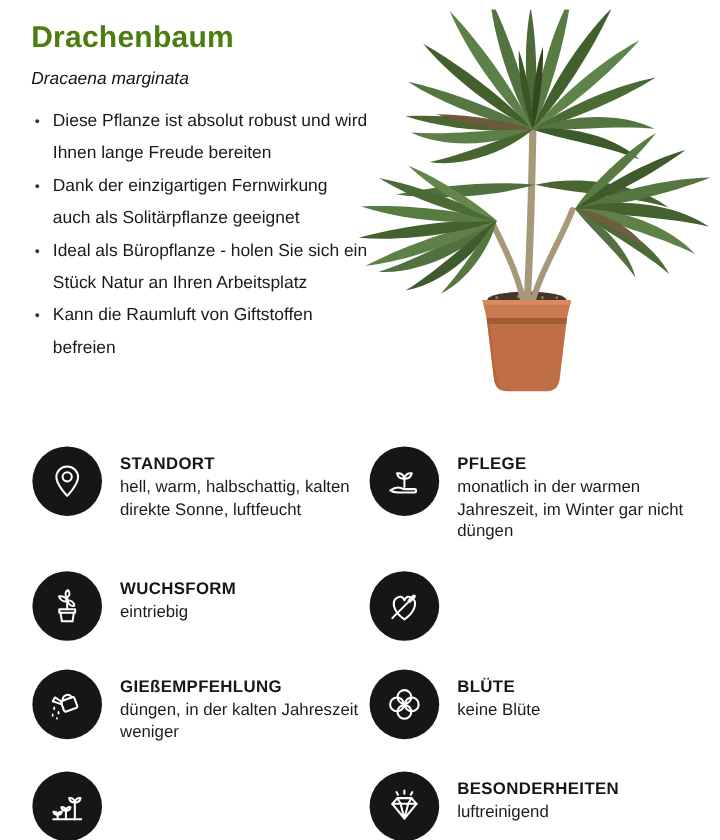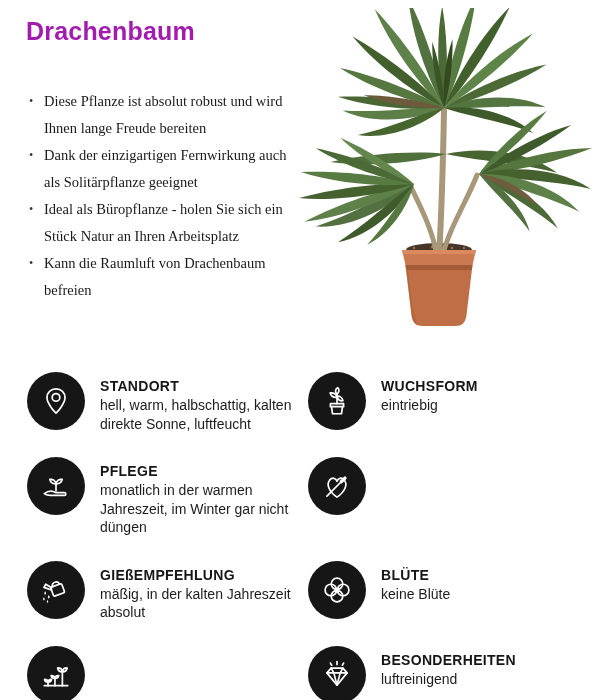--- a/index.html
+++ b/index.html
@@ -2,49 +2,50 @@
 <html><head>
 <meta charset="utf-8">
 <style>
   html,body{margin:0;padding:0;}
   body{
     width:600px;height:700px;background:#ffffff;
     font-family:"Liberation Sans",sans-serif;color:#1c1c1c;
     position:relative;overflow:hidden;
   }
   .header{position:absolute;left:26px;top:17px;}
-  .title{margin:0;font-size:25px;font-weight:bold;color:#a21caf;letter-spacing:.2px;}
+  .title{margin:0;font-size:25px;font-weight:bold;color:#4d7c0f;letter-spacing:.2px;}
   .subtitle{margin-top:12px;font-style:italic;font-size:14.5px;color:#141414;}
   .bullets{position:absolute;left:28px;top:88px;width:278px;margin:0;padding:0;list-style:none;
     font-size:14.5px;line-height:27px;color:#191919;}
-  .bullets li{position:relative;padding-left:16px;margin-bottom:0;font-family:Liberation Serif, serif;}
+  .bullets li{position:relative;padding-left:16px;margin-bottom:0;}
   .bullets li::before{content:"•";position:absolute;left:1px;top:0;font-size:12px;color:#333;}
   .plant{position:absolute;left:296px;top:8px;width:300px;height:330px;}
   .features{position:absolute;left:27px;top:372px;display:grid;
     grid-template-columns:281px 281px;row-gap:24px;}
   .feature{display:flex;align-items:flex-start;}
   .icon-circle{width:58px;height:58px;border-radius:50%;background:#161616;flex:0 0 58px;
     display:flex;align-items:center;justify-content:center;}
   .ftext{margin-left:15px;padding-top:6px;}
   .flabel{font-weight:bold;font-size:14px;letter-spacing:.3px;color:#161616;}
   .fdesc{font-size:14px;line-height:18.5px;margin-top:2px;max-width:206px;color:#1c1c1c;}
   .icon-circle svg{display:block;}
 </style>
 </head>
 <body>
 
 <div class="header">
   <h1 class="title">Drachenbaum</h1>
+  <div class="subtitle">Dracaena marginata</div>
 </div>
 
 <ul class="bullets">
   <li>Diese Pflanze ist absolut robust und wird Ihnen lange Freude bereiten</li>
   <li>Dank der einzigartigen Fernwirkung auch als Solitärpflanze geeignet</li>
   <li>Ideal als Büropflanze - holen Sie sich ein Stück Natur an Ihren Arbeitsplatz</li>
-  <li>Kann die Raumluft von Drachenbaum befreien</li>
+  <li>Kann die Raumluft von Giftstoffen befreien</li>
 </ul>
 
 <div class="plant">
   <svg viewBox="0 0 300 330" width="300" height="330">
 
     <ellipse cx="143" cy="242" rx="33" ry="7" fill="#463528"></ellipse>
     <g fill="#96744e">
       <circle cx="118" cy="240" r="1.3"></circle>
         <circle cx="127" cy="243" r="1.1"></circle>
       <circle cx="136" cy="239" r="1.4"></circle>
@@ -138,46 +139,46 @@
     </div>
     <div class="ftext">
       <div class="flabel">STANDORT</div>
       <div class="fdesc">hell, warm, halbschattig, kalten direkte Sonne, luftfeucht</div>
     </div>
   </div>
 
   <div class="feature">
     <div class="icon-circle">
       <svg viewBox="0 0 32 32" width="34" height="34" fill="none" stroke="#fff" stroke-width="1.6" stroke-linecap="round" stroke-linejoin="round">
+        <path d="M16 20.5 V12.5"></path>
+        <path d="M16 14 C13.2 14.2 10.8 12.6 10.2 9.8 C13.2 9.3 15.7 11.2 16 14 Z"></path>
+        <path d="M16 14 C18.8 14.2 21.2 12.6 21.8 9.8 C18.8 9.3 16.3 11.2 16 14 Z"></path>
+        <path d="M5 23.2 C8.5 20.6 12.5 20.4 15.5 22.2 H24 C25.6 22.2 25.6 24.8 24 24.8 H11 C8.6 24.8 6.4 24.3 5 23.2 Z"></path>
+      </svg>
+    </div>
+    <div class="ftext">
+      <div class="flabel">PFLEGE</div>
+      <div class="fdesc">monatlich in der warmen Jahreszeit, im Winter gar nicht düngen</div>
+    </div>
+  </div>
+
+  <div class="feature">
+    <div class="icon-circle">
+      <svg viewBox="0 0 32 32" width="34" height="34" fill="none" stroke="#fff" stroke-width="1.6" stroke-linecap="round" stroke-linejoin="round">
         <path d="M9.8 18.5 H22.2 V21.3 H9.8 Z"></path>
         <path d="M10.8 21.3 L11.8 28 H20.2 L21.2 21.3"></path>
         <path d="M16 18.5 V9.5"></path>
         <path d="M16 9.5 C14 7.5 14.2 4.8 16.6 3.4 C18.6 5.2 18 8 16 9.5 Z"></path>
         <path d="M16 12.5 C13 12.8 10.3 11.2 9.6 8.4 C12.8 7.8 15.6 9.6 16 12.5 Z"></path>
         <path d="M16 11.5 C18.8 11.3 21.2 13 21.6 15.8 C19 16.4 16.6 14.6 16 11.5 Z"></path>
       </svg>
     </div>
     <div class="ftext">
       <div class="flabel">WUCHSFORM</div>
       <div class="fdesc">eintriebig</div>
-    </div>
-  </div>
-
-  <div class="feature">
-    <div class="icon-circle">
-      <svg viewBox="0 0 32 32" width="34" height="34" fill="none" stroke="#fff" stroke-width="1.6" stroke-linecap="round" stroke-linejoin="round">
-        <path d="M16 20.5 V12.5"></path>
-        <path d="M16 14 C13.2 14.2 10.8 12.6 10.2 9.8 C13.2 9.3 15.7 11.2 16 14 Z"></path>
-        <path d="M16 14 C18.8 14.2 21.2 12.6 21.8 9.8 C18.8 9.3 16.3 11.2 16 14 Z"></path>
-        <path d="M5 23.2 C8.5 20.6 12.5 20.4 15.5 22.2 H24 C25.6 22.2 25.6 24.8 24 24.8 H11 C8.6 24.8 6.4 24.3 5 23.2 Z"></path>
-      </svg>
-    </div>
-    <div class="ftext">
-      <div class="flabel">PFLEGE</div>
-      <div class="fdesc">monatlich in der warmen Jahreszeit, im Winter gar nicht düngen</div>
     </div>
   </div>
 
   <div class="feature">
     <div class="icon-circle">
       <svg viewBox="0 0 32 32" width="34" height="34" fill="none" stroke="#fff" stroke-width="1.6" stroke-linecap="round" stroke-linejoin="round">
         <path d="M16 26.5 C8.5 21.5 5.8 14.5 9 10.5 C11.8 7.4 15 8.6 16 11.6 C17 8.6 20.2 7.4 23 10.5 C26.2 14.5 23.5 21.5 16 26.5 Z"></path>
         <path d="M6.5 25.5 L20 12"></path>
         <path d="M20 12 L23.5 8.5" stroke-width="3"></path>
       </svg>
@@ -195,21 +196,21 @@
         <g fill="#fff" stroke="none">
           <path d="M5.8 17.2c1.1 1.5 1.1 2.7 0 3.3c-1.1-.6-1.1-1.8 0-3.3Z"></path>
           <path d="M9.2 20.8c1.1 1.5 1.1 2.7 0 3.3c-1.1-.6-1.1-1.8 0-3.3Z"></path>
           <path d="M4.6 22.8c1 1.4 1 2.4 0 3c-1-.6-1-1.6 0-3Z"></path>
           <path d="M8 25.4c.9 1.3 .9 2.2 0 2.7c-.9-.5-.9-1.4 0-2.7Z"></path>
         </g>
       </svg>
     </div>
     <div class="ftext">
       <div class="flabel">GIEßEMPFEHLUNG</div>
-      <div class="fdesc">mäßig, in der kalten Jahreszeit absolut</div>
+      <div class="fdesc">düngen, in der kalten Jahreszeit weniger</div>
     </div>
   </div>
 
   <div class="feature">
     <div class="icon-circle">
       <svg viewBox="0 0 32 32" width="34" height="34" fill="none" stroke="#fff" stroke-width="1.6" stroke-linecap="round" stroke-linejoin="round">
         <circle cx="16" cy="10.2" r="5.4"></circle>
         <circle cx="16" cy="21.8" r="5.4"></circle>
         <circle cx="10.2" cy="16" r="5.4"></circle>
         <circle cx="21.8" cy="16" r="5.4"></circle>

